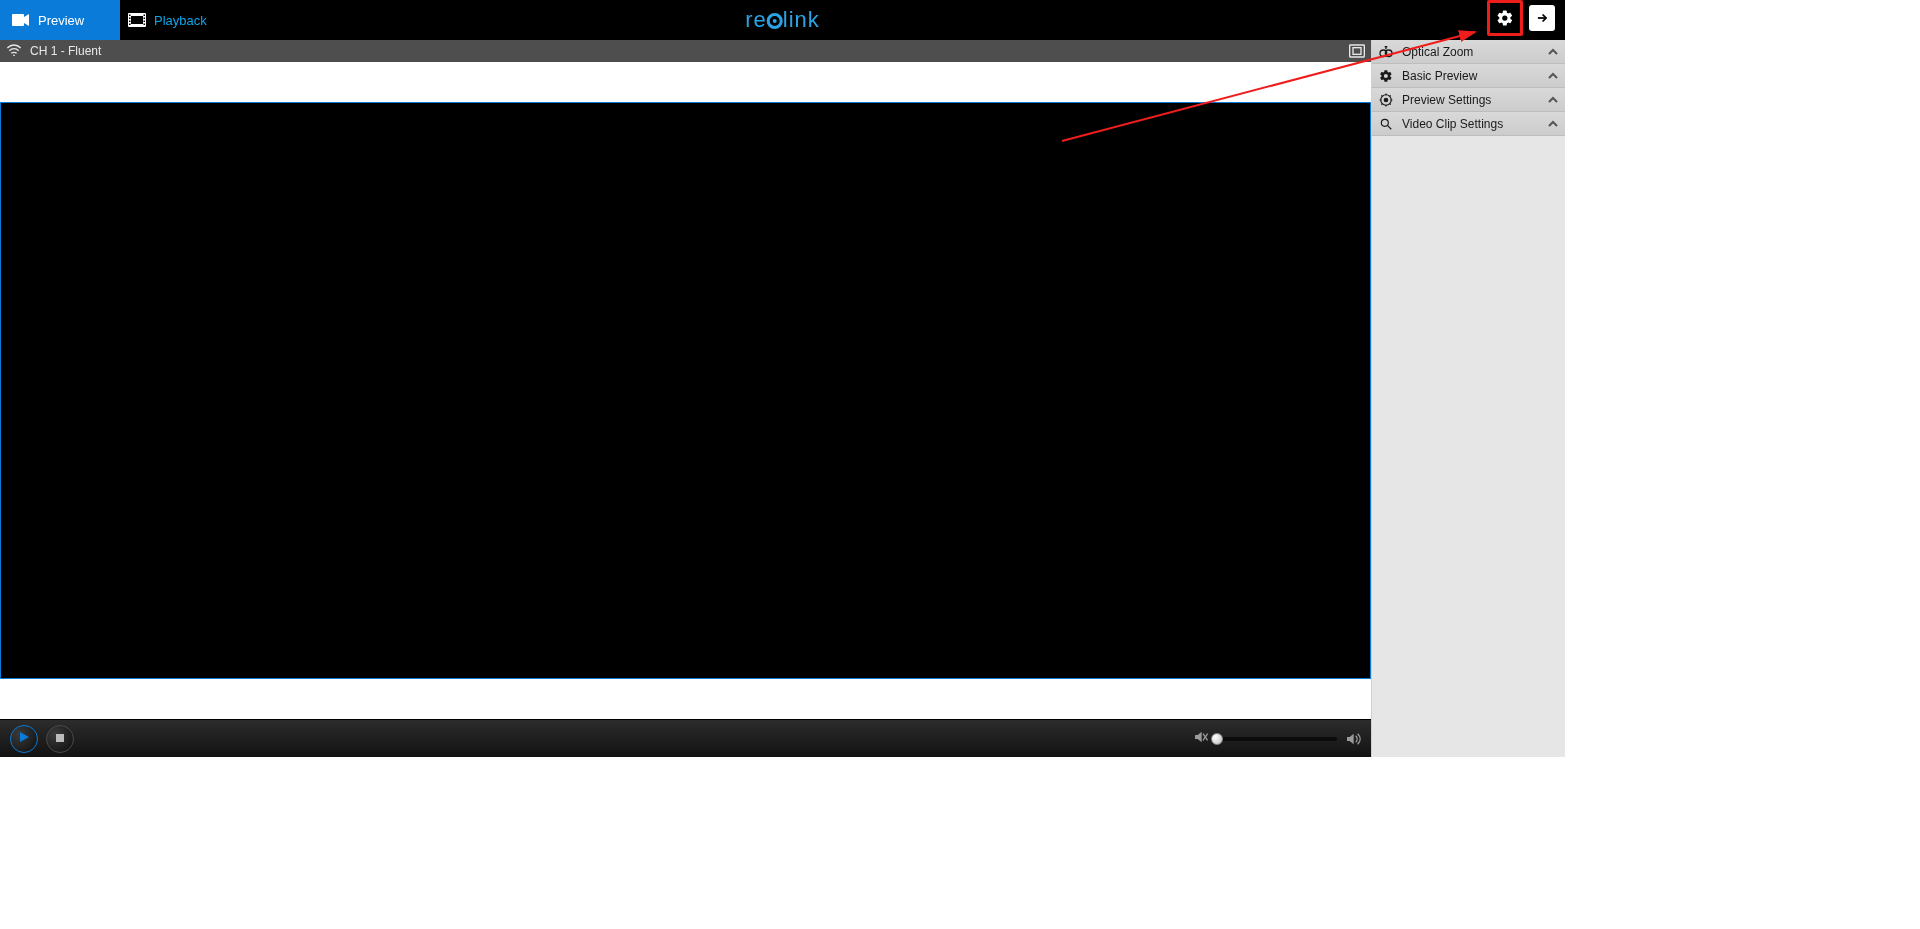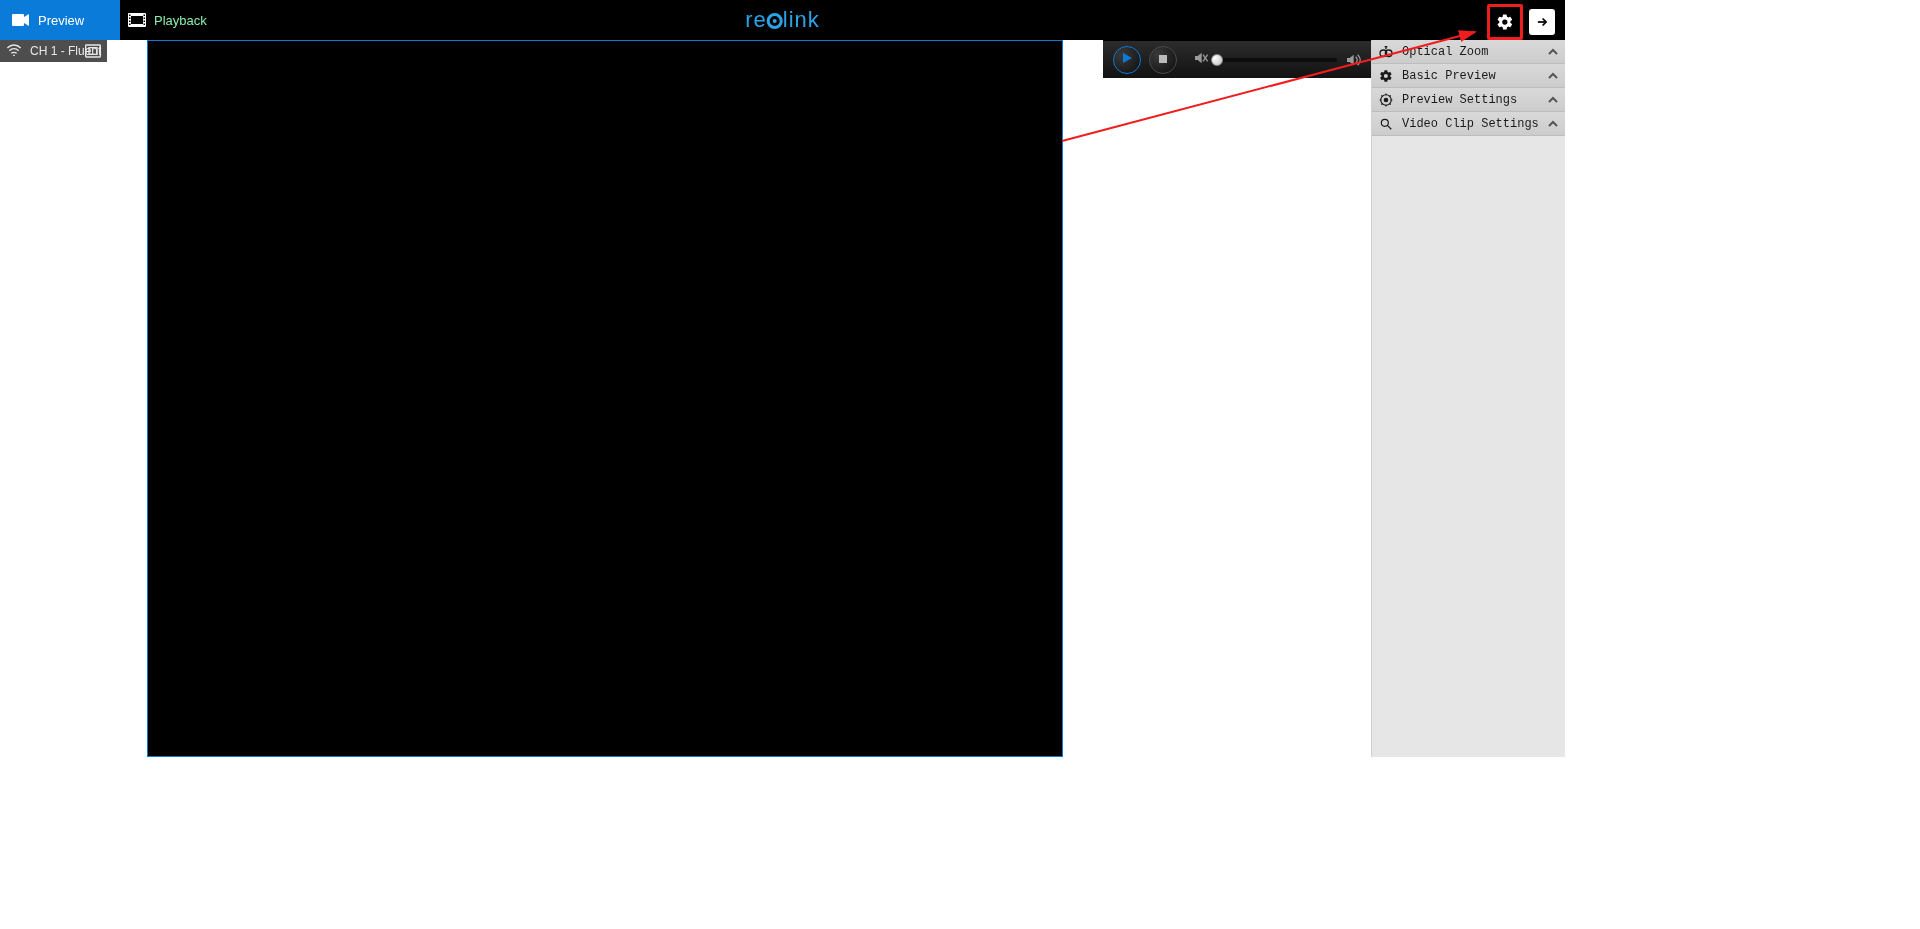--- a/index.html
+++ b/index.html
@@ -16,41 +16,41 @@
     display: flex;
     flex-direction: column;
     width: 100%;
     height: 100%;
   }
   
   .topbar {
     height: 40px;
     background: #000000;
     display: flex;
-    align-items: flex-end;
+    align-items: flex-start;
     position: relative;
     z-index: 5;
   }
   .tab {
     display: flex;
     align-items: center;
     gap: 8px;
     padding: 0 18px 0 12px;
     height: 100%;
     cursor: pointer;
     color: #f2f2f2;
     font-size: 13px;
   }
   .tab-preview {
     background: #0a7bd8;
     color: #ffffff;
     width: 120px;
   }
   .tab-playback {
-    color: #86efac;
+    color: #0ea5e9;
     width: 120px;
     padding-left: 8px;
   }
   .tab .ico { display: inline-flex; align-items: center; justify-content: center; width: 18px; height: 18px; }
   .topbar-spacer { flex: 1; }
   .brand {
     position: absolute;
     left: 50%;
     top: 50%;
     transform: translate(-50%, -50%);
@@ -105,21 +105,21 @@
   
   .middle {
     flex: 1;
     display: flex;
     min-height: 0;
     background: #ffffff;
   }
   .video-col {
     flex: 1;
     display: flex;
-    flex-direction: row;
+    flex-direction: column;
     min-width: 0;
     gap: 40px;
   }
   .channel-bar {
     height: 22px;
     background: #4e4e4e;
     display: flex;
     align-items: center;
     gap: 8px;
     padding: 0 6px 0 6px;
@@ -140,21 +140,20 @@
     border: 1px solid #0a7bd8;
     position: relative;
   }
   
   .sidebar {
     width: 194px;
     background: #e6e6e6;
     border-left: 1px solid #d0d0d0;
     display: flex;
     flex-direction: column;
-    font-family: Liberation Mono, monospace;
   }
   .panel-item {
     display: flex;
     align-items: center;
     gap: 8px;
     height: 24px;
     padding: 0 6px;
     background: linear-gradient(#d9d9d9, #cccccc);
     border-bottom: 1px solid #bdbdbd;
     color: #1a1a1a;

